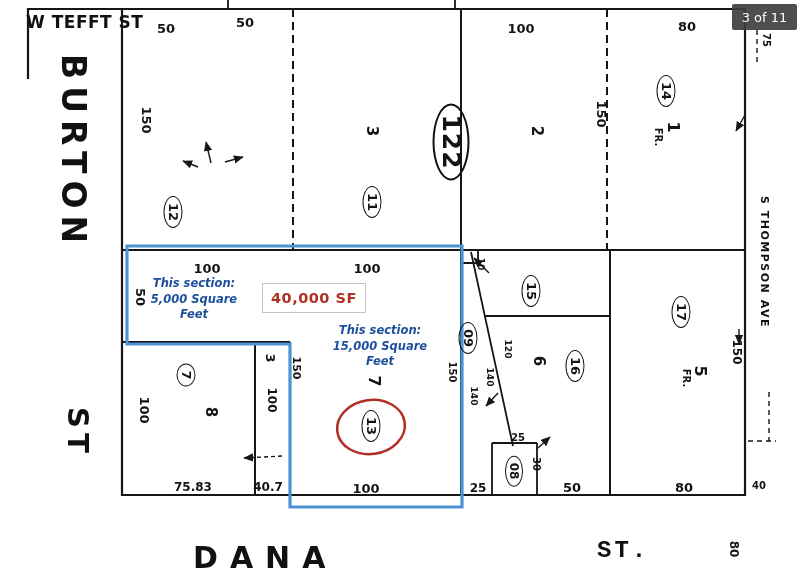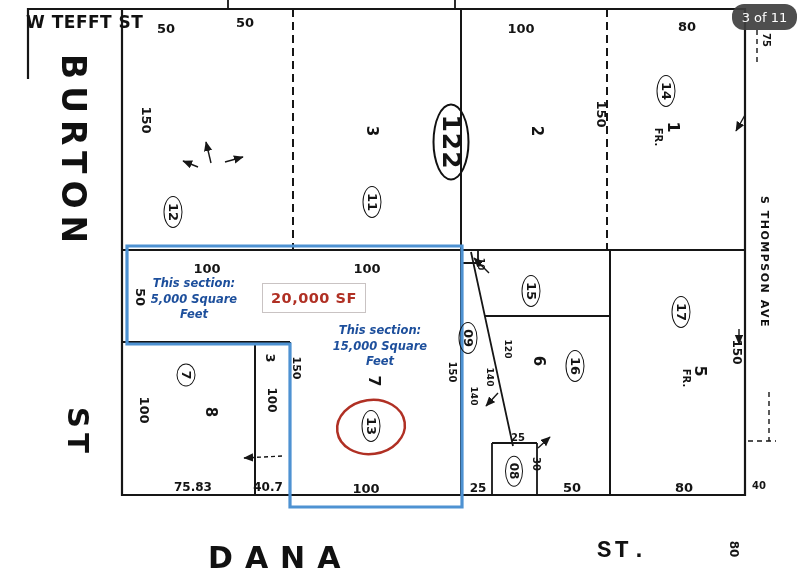--- a/index.html
+++ b/index.html
@@ -14,36 +14,36 @@
   .lbl.dim{font-weight:600;font-size:13px;}
   .lbl.lot{font-weight:700;font-size:15px;}
   .lbl.circ{font-weight:700;font-size:13px;border:1.7px solid #141414;border-radius:50%;padding:2px 6px;}
   .lbl.big{font-weight:700;font-size:25px;border:2.6px solid #111;border-radius:50%;padding:4px 9px;letter-spacing:1px;}
   .street{position:absolute;font-weight:700;white-space:nowrap;color:#111;}
   .vstreet{transform-origin:0 0;transform:rotate(90deg);}
   .top-street{left:26px;top:12px;font-size:17px;letter-spacing:.5px;}
   .burton{left:93px;top:54px;font-size:33px;letter-spacing:7px;}
   .left-st{left:95px;top:407px;font-size:29px;letter-spacing:5px;}
   .thompson{left:771px;top:196px;font-size:11px;letter-spacing:1.5px;}
-  .dana{left:208px;top:540px;font-size:30px;letter-spacing:12px;}
+  .dana{left:193px;top:540px;font-size:30px;letter-spacing:12px;}
   .bottom-st{left:597px;top:537px;font-size:24px;letter-spacing:3px;font-family:Liberation Mono, monospace;}
   .section-note{
     position:absolute;color:var(--annotation-blue,#1d4f9c);font-weight:700;font-size:11.5px;
     text-align:center;white-space:pre-line;line-height:1.35;font-style:italic;
   }
   .note-a{left:139px;top:276px;width:110px;}
   .note-b{left:320px;top:323px;width:120px;}
   .total-box{
     position:absolute;left:262px;top:283px;padding:6px 8px;border:1px solid #c9c3c3;background:#fff;
     color:var(--annotation-red,#b03024);font-weight:700;font-size:14.5px;letter-spacing:.5px;
   }
   .badge{
     position:absolute;left:732px;top:4px;width:65px;height:26px;background:var(--badge-bg,#3f3f3f);
     color:var(--badge-text,#fff);font-size:13px;display:flex;align-items:center;justify-content:center;
-    border-radius:12px;font-weight:400;opacity:.92;
+    border-radius:2px;font-weight:400;opacity:.92;
   }
   .watermark{position:absolute;left:750px;top:570px;font-size:11px;letter-spacing:1px;color:var(--watermark-gray,#b5b5b5);margin-top:44px;}
 </style>
 </head>
 <body>
 
 <div class="stage">
 
   <svg width="803" height="588" viewBox="0 0 803 588">
     <defs>
@@ -142,20 +142,20 @@
 
   <div class="street top-street">W TEFFT ST</div>
   <div class="street vstreet burton">BURTON</div>
   <div class="street vstreet left-st">ST</div>
   <div class="street vstreet thompson">S THOMPSON AVE</div>
   <div class="street dana">DANA</div>
   <div class="street bottom-st">ST.</div>
 
   <div class="section-note note-a">This section:
 5,000 Square Feet</div>
-  <div class="total-box">20,000 SF</div>
+  <div class="total-box">40,000 SF</div>
   <div class="section-note note-b">This section:
 15,000 Square Feet</div>
 
   <div class="badge">3 of 11</div>
   <div class="watermark">CRMLS</div>
 
 </div>
 
 </body></html>

